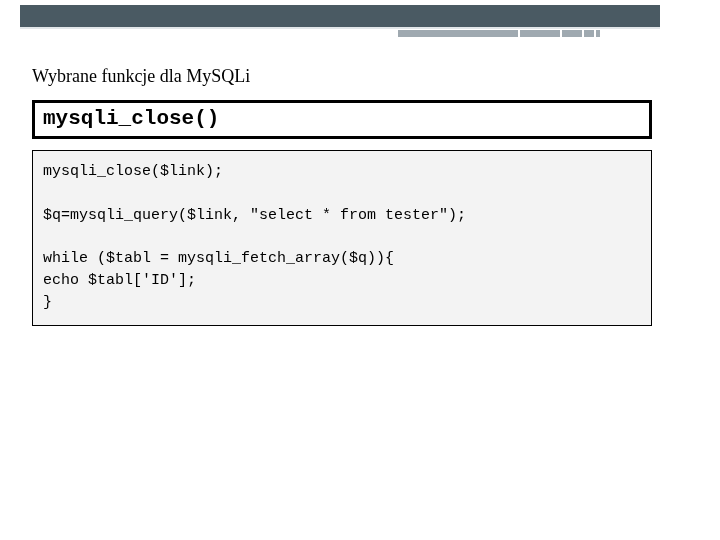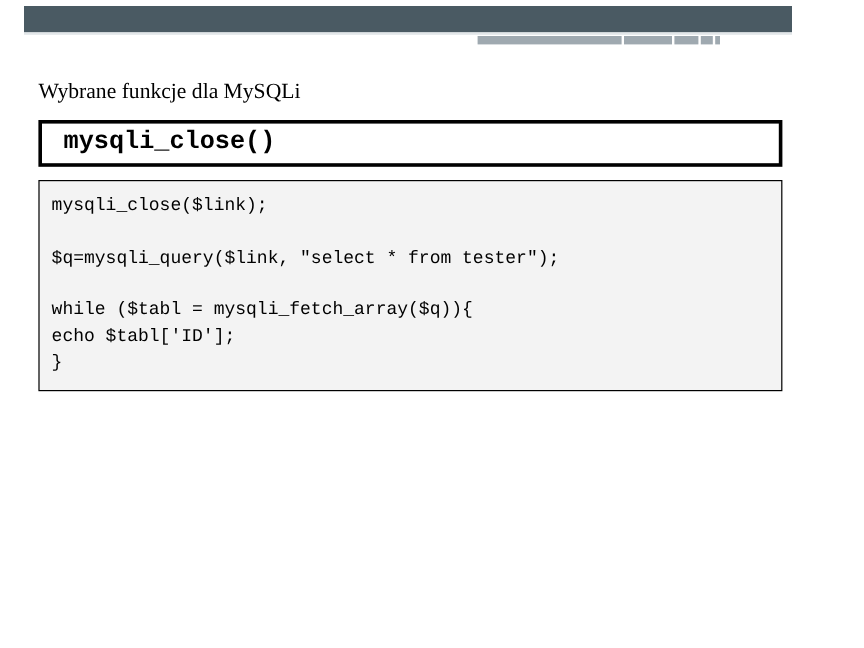--- a/index.html
+++ b/index.html
@@ -9,21 +9,21 @@
   .deco-row { position: absolute; top: 30px; right: 60px; display: flex; gap: 2px; }
   .deco-row span { height: 7px; background: #9fa9b0; }
   .d1 { width: 120px; }
   .d2 { width: 40px; }
   .d3 { width: 20px; }
   .d4 { width: 10px; }
   .d5 { width: 4px; }
   .underline { position: absolute; top: 27px; left: 20px; width: 640px; height: 2px; background: #e2e6e9; }
   .heading { position: absolute; top: 66px; left: 32px; font-size: 18px; color: #000; font-family: Georgia, serif; }
   .fn-box { position: absolute; top: 100px; left: 32px; width: 620px; border: 3px solid #000; padding: 4px 8px 6px 8px; background: #fff; }
-  .fn-box .fn { font-family: "Courier New", monospace; font-size: 21px; font-weight: bold; color: #000; margin-left: 10px; }
+  .fn-box .fn { font-family: "Courier New", monospace; font-size: 21px; font-weight: bold; color: #000; }
   .code-box { position: absolute; top: 150px; left: 32px; width: 620px; border: 1px solid #000; background: #f3f3f3; padding: 10px 10px 12px 10px; }
   .code-box pre { font-family: Liberation Mono, monospace; font-size: 15px; line-height: 1.45; color: #000; white-space: pre; }
 </style>
 </head>
 <body>
 
 <div class="slide">
   <div class="topbar"></div>
   <div class="underline"></div>
   <div class="deco-row">

